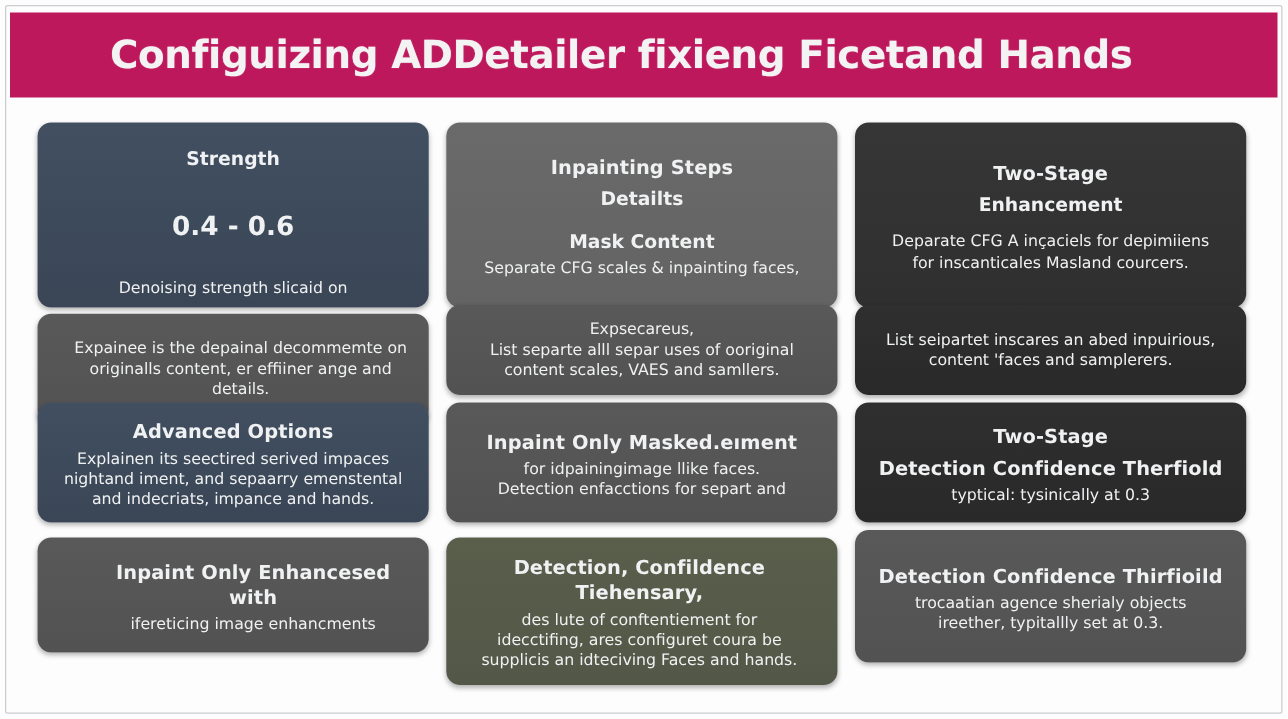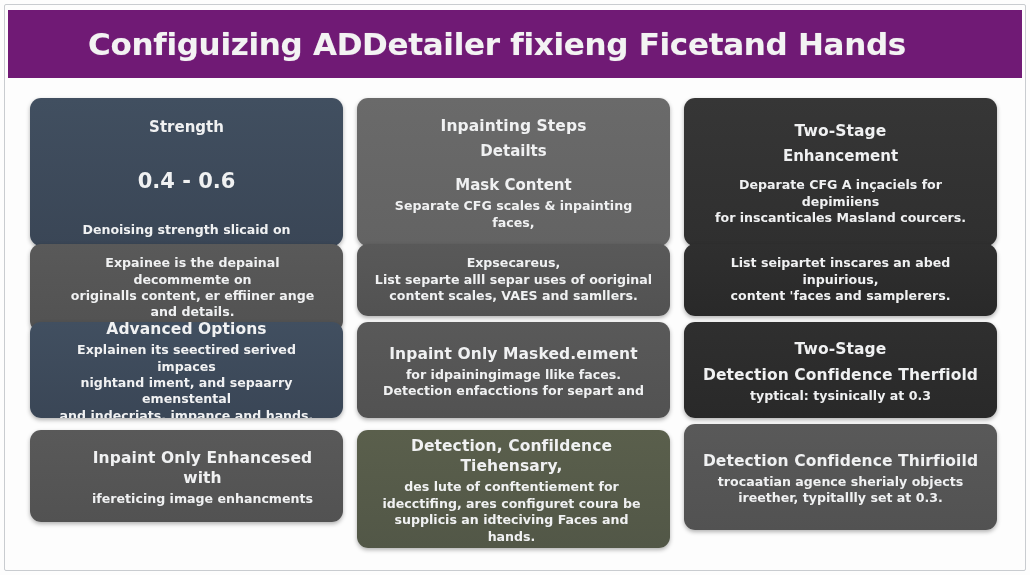--- a/index.html
+++ b/index.html
@@ -36,21 +36,21 @@
     pointer-events: none;
   }
 
   
   #header-bar {
     position: absolute;
     left: 8px;
     top: 10px;
     width: 1014px;
     height: 68px;
-    background: #701a75;
+    background: #be185d;
     display: flex;
     align-items: center;
     box-sizing: border-box;
   }
   #header-title {
     color: #f3f3f3;
     font-size: 31px;
     font-weight: 600;
     letter-spacing: -0.3px;
     margin-left: 80px;
@@ -110,21 +110,21 @@
     font-weight: 700;
     margin: 3px 0;
   }
   .line.value {
     font-size: 21px;
     font-weight: 700;
     margin: 3px 0;
   }
   .line.body {
     font-size: 12.6px;
-    font-weight: 700;
+    font-weight: 400;
     margin: 0;
   }
   .line.spacer {
     height: 8px;
   }
 
   
   .tone-slate {
     background: linear-gradient(180deg, #414f60 0%, #3a4656 100%);
   }
@@ -161,21 +161,21 @@
 
   <div id="board">
     <div class="column" id="col-0">
         <div class="card tone-slate" style="top: 10px; height: 148px; gap: 24px;">
           <span class="line title">Denoising</span>
           <span class="line subtitle">Strength</span>
           <span class="line value">0.4 - 0.6</span>
           <span class="line body">Denoising strength slicaid on</span>
           <span class="line body">recommendanic and range and detail</span>
         </div>
-        <div class="card tone-darkgray" style="top: 156px; height: 88px; padding-left: 28px;">
+        <div class="card tone-darkgray" style="top: 163px; height: 88px; padding-left: 28px;">
           <span class="line body">Expainee is the depainal decommemte on</span>
           <span class="line body">originalls content, er effiiner ange and details.</span>
         </div>
         <div class="card tone-slate" style="top: 234px; height: 96px;">
           <span class="line title">Advanced Options</span>
           <span class="line body">Explainen its seectired serived impaces</span>
           <span class="line body">nightand iment, and sepaarry emenstental</span>
           <span class="line body">and indecriats, impance and hands.</span>
         </div>
         <div class="card tone-darkgray" style="top: 342px; height: 92px; padding-left: 48px;">

